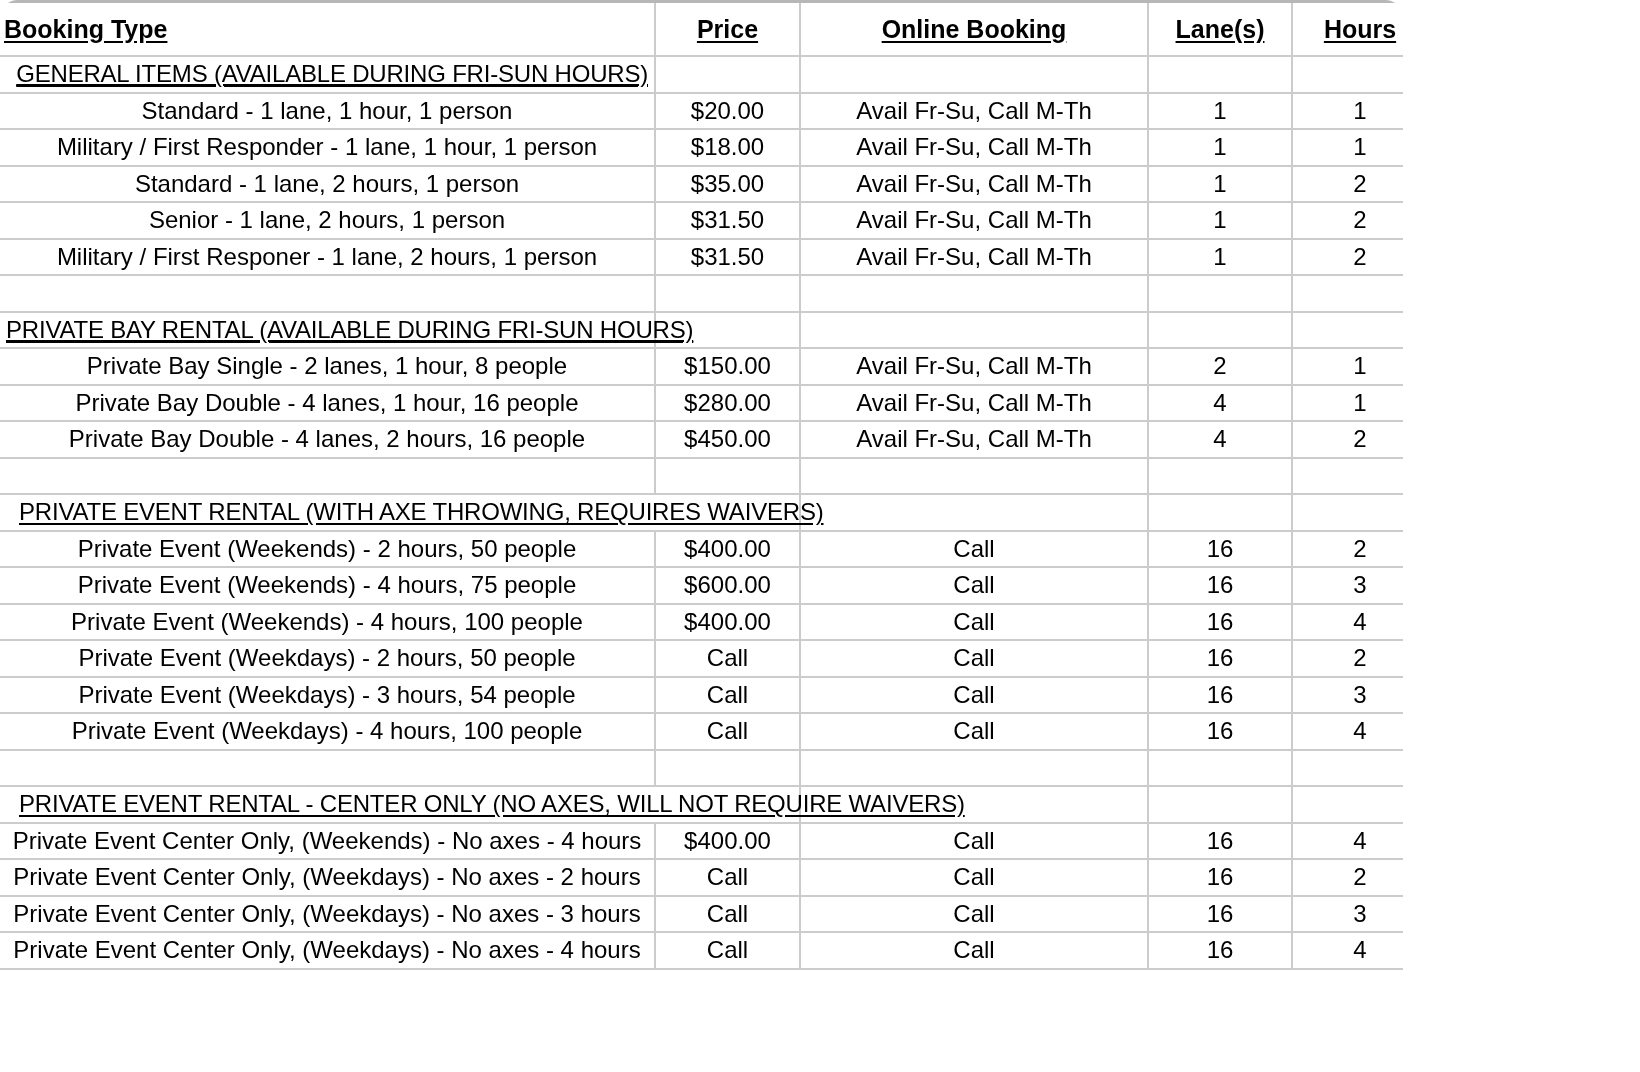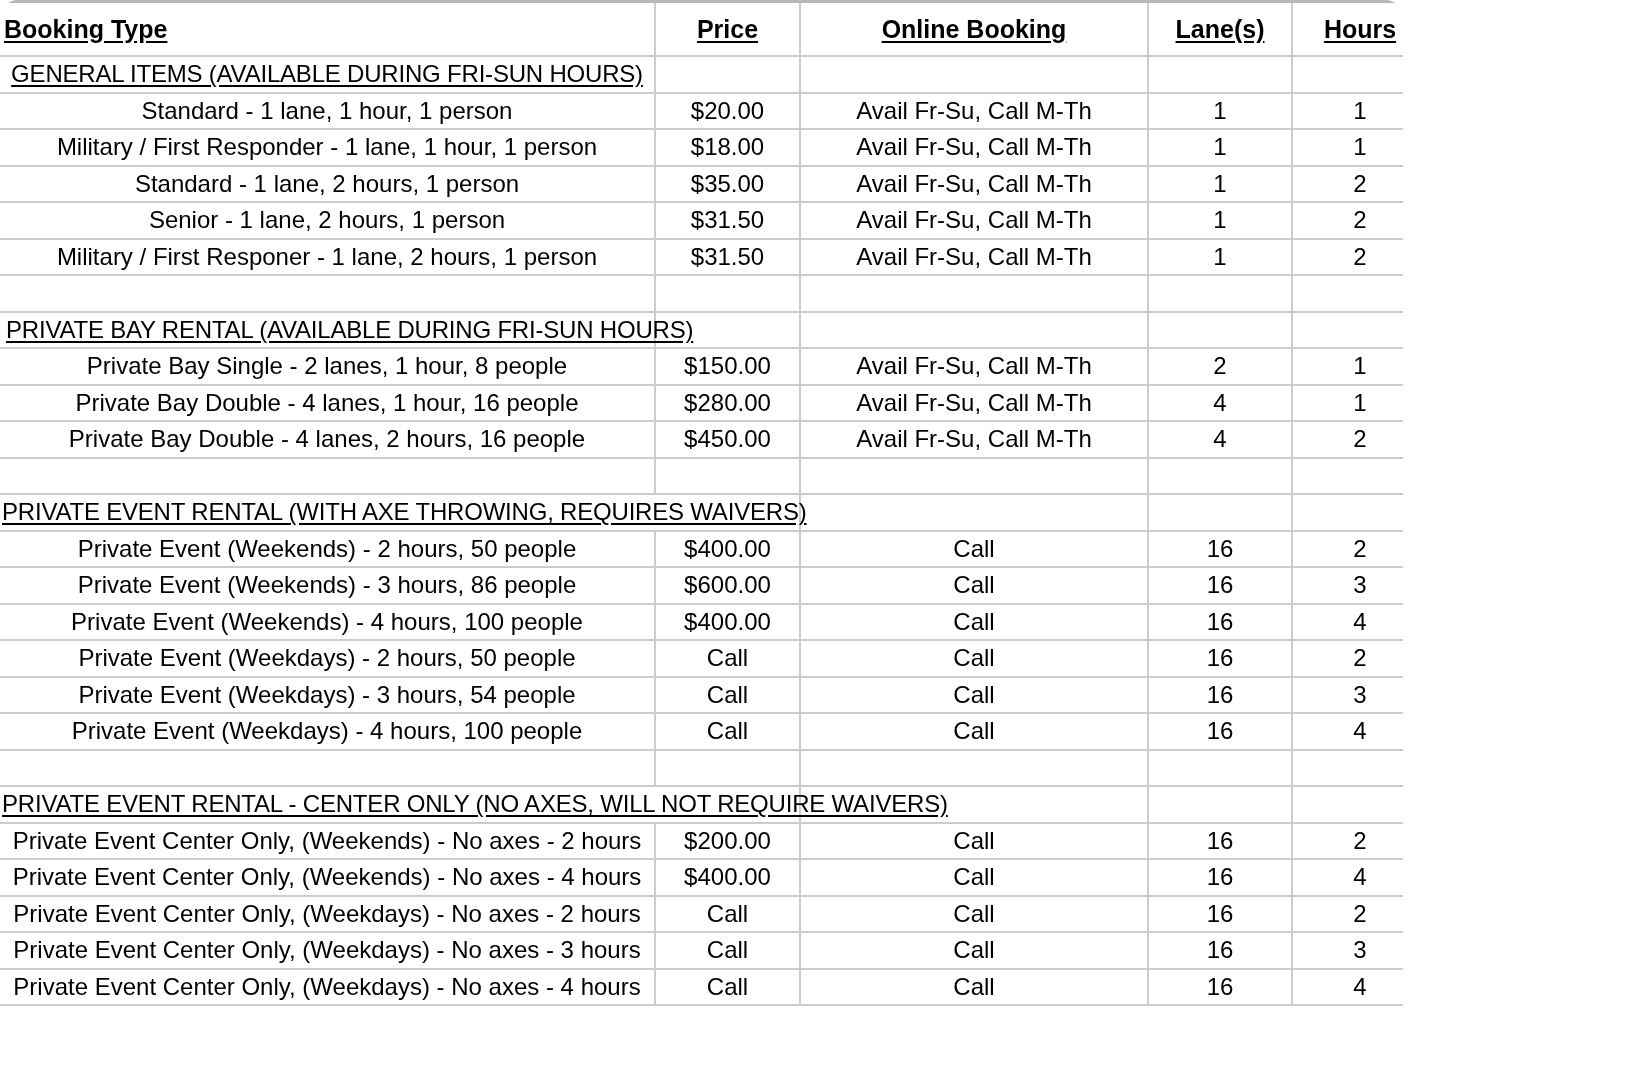--- a/index.html
+++ b/index.html
@@ -64,38 +64,39 @@
     height: 34.5px;
   }
   td.type {
     text-align: center;
     padding-left: 4px;
   }
   td.ctr {
     text-align: center;
   }
   td.sect {
-    text-align: center;
+    text-align: right;
     padding-left: 4px;
     font-weight: bold;
     font-size: 22px;
     letter-spacing: -0.2px;
+    text-decoration: underline;
   }
   td.sect span.u {
     text-decoration: underline;
     text-underline-offset: 3px;
   }
   
   td.sect.overflow {
     position: relative;
     border-right-color: transparent;
   }
   td.sect.overflow > span.u {
     position: absolute;
-    left: 2px;
+    left: 19px;
     top: 50%;
     transform: translateY(-50%);
     white-space: nowrap;
     z-index: 5;
     background: transparent;
   }
   td.blankcell { }
 </style>
 </head>
 <body>
@@ -229,21 +230,21 @@
         </tr>
         <tr class="data">
           <td class="type">Private Event (Weekends) - 2 hours, 50 people</td>
           <td class="ctr">$400.00</td>
           <td class="ctr">Call</td>
           <td class="ctr">16</td>
           <td class="ctr">2</td>
           <td class="ctr">50</td>
         </tr>
         <tr class="data">
-          <td class="type">Private Event (Weekends) - 3 hours, 86 people</td>
+          <td class="type">Private Event (Weekends) - 4 hours, 75 people</td>
           <td class="ctr">$600.00</td>
           <td class="ctr">Call</td>
           <td class="ctr">16</td>
           <td class="ctr">3</td>
           <td class="ctr">75</td>
         </tr>
         <tr class="data">
           <td class="type">Private Event (Weekends) - 4 hours, 100 people</td>
           <td class="ctr">$400.00</td>
           <td class="ctr">Call</td>
@@ -285,28 +286,20 @@
         </tr>
         <tr class="section">
           <td class="sect overflow">
             <span class="u">PRIVATE EVENT RENTAL - CENTER ONLY (NO AXES, WILL NOT REQUIRE WAIVERS)</span>
           </td>
           <td class="ctr blankcell"></td>
           <td class="ctr blankcell"></td>
           <td class="ctr blankcell"></td>
           <td class="ctr blankcell"></td>
           <td class="ctr blankcell"></td>
-        </tr>
-        <tr class="data">
-          <td class="type">Private Event Center Only, (Weekends) - No axes - 2 hours</td>
-          <td class="ctr">$200.00</td>
-          <td class="ctr">Call</td>
-          <td class="ctr">16</td>
-          <td class="ctr">2</td>
-          <td class="ctr">100</td>
         </tr>
         <tr class="data">
           <td class="type">Private Event Center Only, (Weekends) - No axes - 4 hours</td>
           <td class="ctr">$400.00</td>
           <td class="ctr">Call</td>
           <td class="ctr">16</td>
           <td class="ctr">4</td>
           <td class="ctr">100</td>
         </tr>
         <tr class="data">

